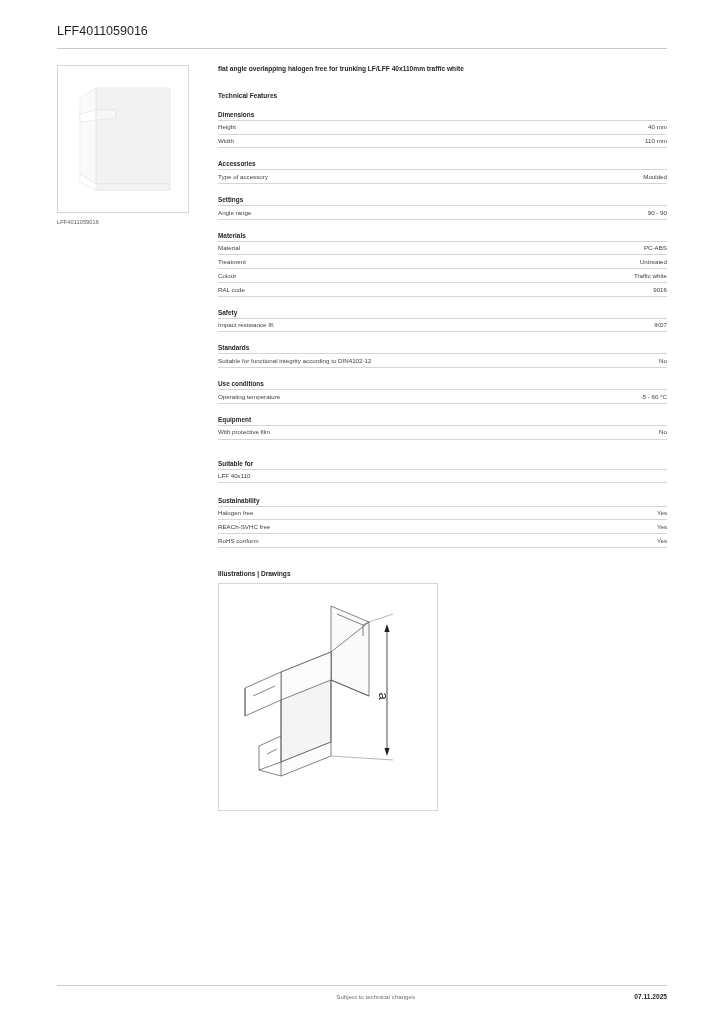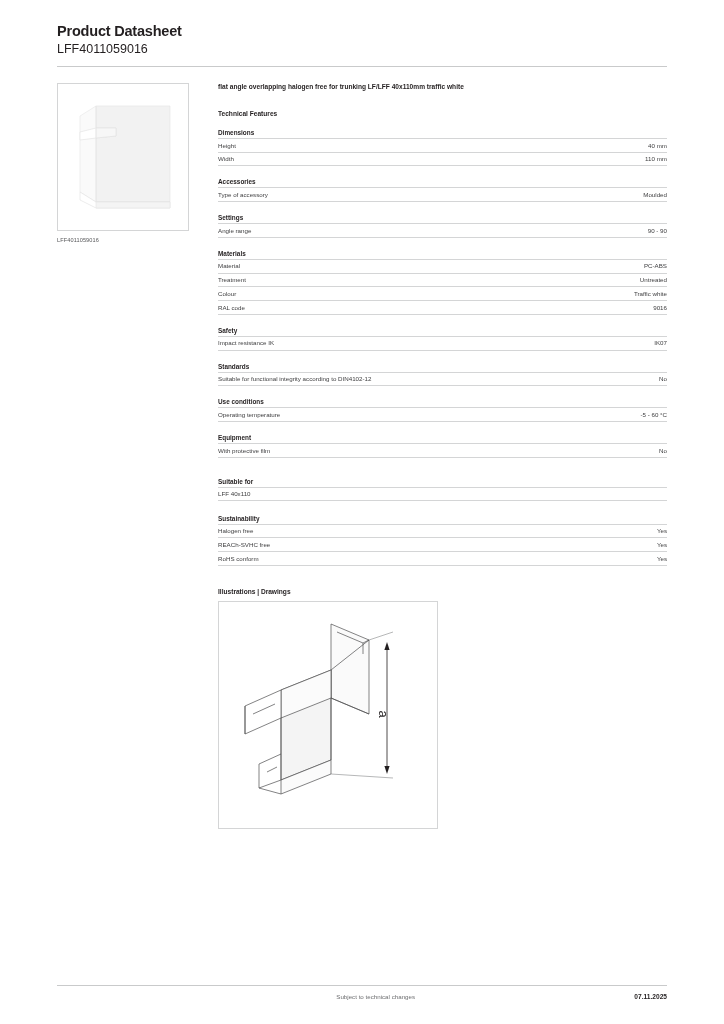--- a/index.html
+++ b/index.html
@@ -136,21 +136,20 @@
     color: #231f20;
   }
   .footer-spacer { width: 60px; }
 </style>
 </head>
 <body>
 
 <div class="page">
 
   <div class="header">
-    <div class="doc-title">Product Datasheet</div>
     <div class="doc-subtitle">LFF4011059016</div>
     <div class="header-rule"></div>
   </div>
 
   <div class="content">
 
     <div class="left-col">
       <div class="product-image-box">
         <svg width="130" height="146" viewBox="0 0 130 146">
 

